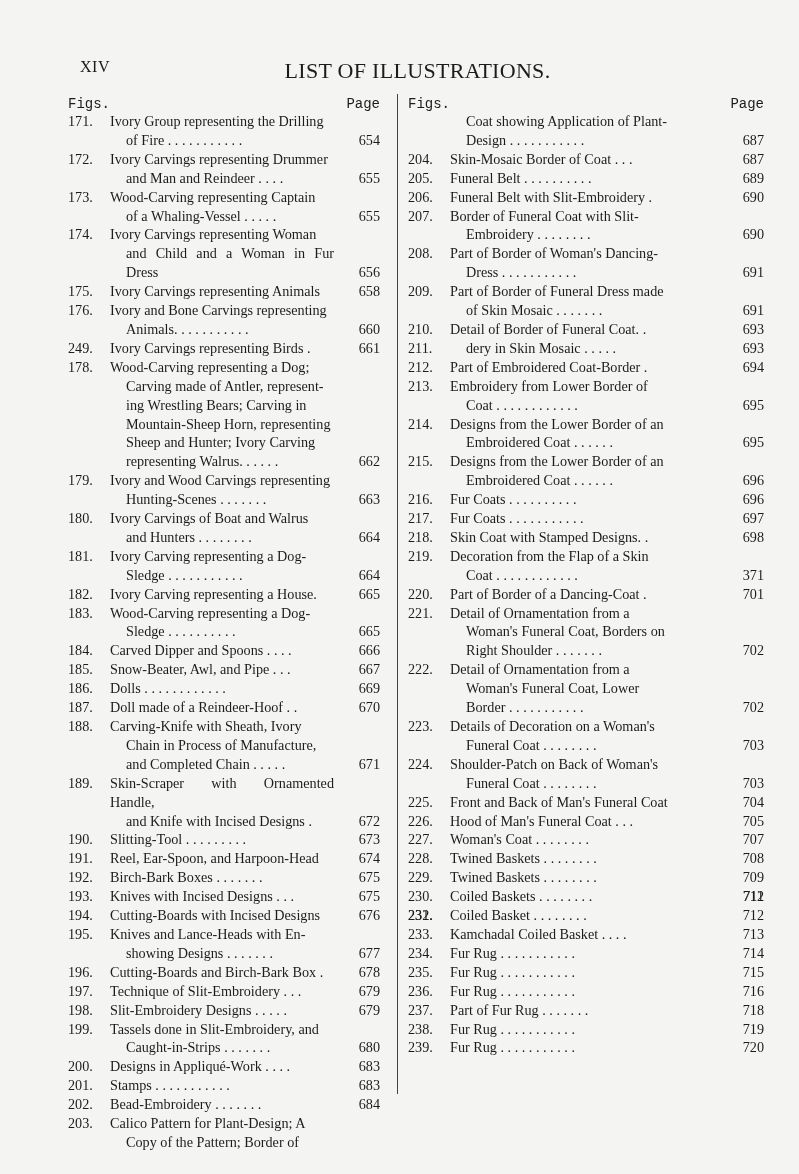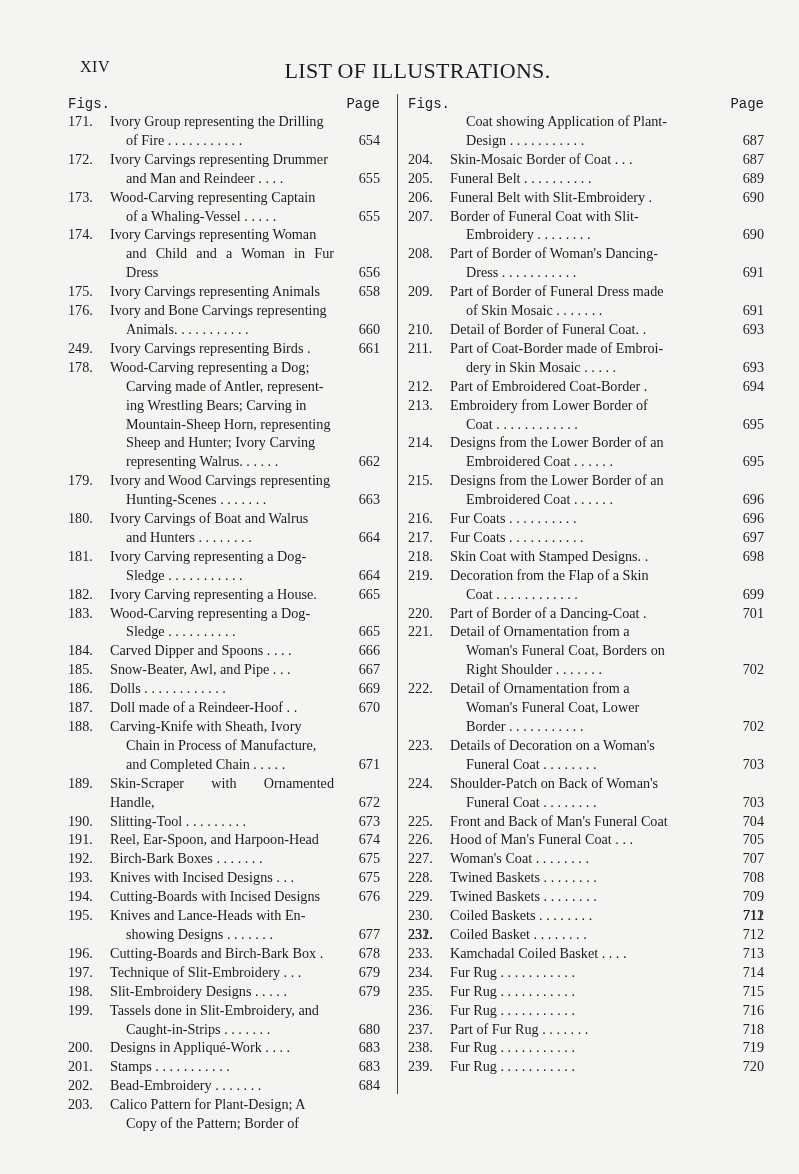--- a/index.html
+++ b/index.html
@@ -206,20 +206,21 @@
           <span class="line">Carving-Knife with Sheath, Ivory</span>
           <span class="line cont">Chain in Process of Manufacture,</span>
           <span class="line cont">and Completed Chain . . . . .</span>
         </span>
         <span class="page">671</span>
       </div>
       <div class="entry">
         <span class="num">189.</span>
         <span class="text">
           <span class="line">Skin-Scraper with Ornamented Handle,</span>
+          <span class="line cont">and Knife with Incised Designs .</span>
         </span>
         <span class="page">672</span>
       </div>
       <div class="entry">
         <span class="num">190.</span>
         <span class="text">
           <span class="line">Slitting-Tool . . . . . . . . .</span>
         </span>
         <span class="page">673</span>
       </div>
@@ -382,21 +383,20 @@
       <div class="entry">
         <span class="num">210.</span>
         <span class="text">
           <span class="line">Detail of Border of Funeral Coat. .</span>
         </span>
         <span class="page">693</span>
       </div>
       <div class="entry">
         <span class="num">211.</span>
         <span class="text">
-          <span class="line">Part of Coat-Border made of Embroi-</span>
           <span class="line cont">dery in Skin Mosaic . . . . .</span>
         </span>
         <span class="page">693</span>
       </div>
       <div class="entry">
         <span class="num">212.</span>
         <span class="text">
           <span class="line">Part of Embroidered Coat-Border .</span>
         </span>
         <span class="page">694</span>
@@ -445,21 +445,21 @@
           <span class="line">Skin Coat with Stamped Designs. .</span>
         </span>
         <span class="page">698</span>
       </div>
       <div class="entry">
         <span class="num">219.</span>
         <span class="text">
           <span class="line">Decoration from the Flap of a Skin</span>
           <span class="line cont">Coat . . . . . . . . . . . .</span>
         </span>
-        <span class="page">699</span>
+        <span class="page">371</span>
       </div>
       <div class="entry">
         <span class="num">220.</span>
         <span class="text">
           <span class="line">Part of Border of a Dancing-Coat .</span>
         </span>
         <span class="page">701</span>
       </div>
       <div class="entry">
         <span class="num">221.</span>

